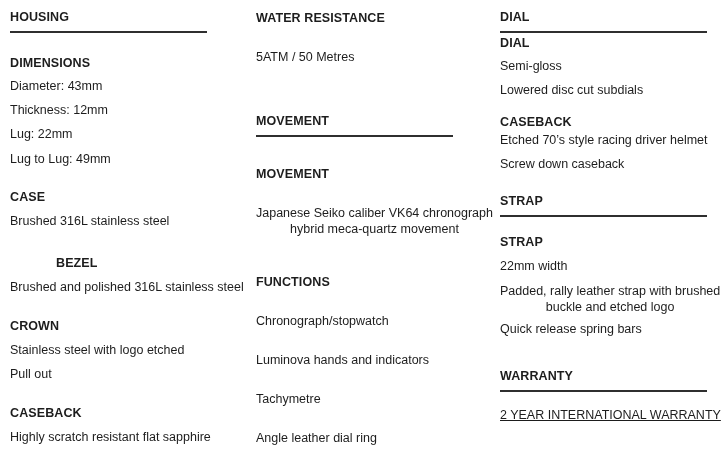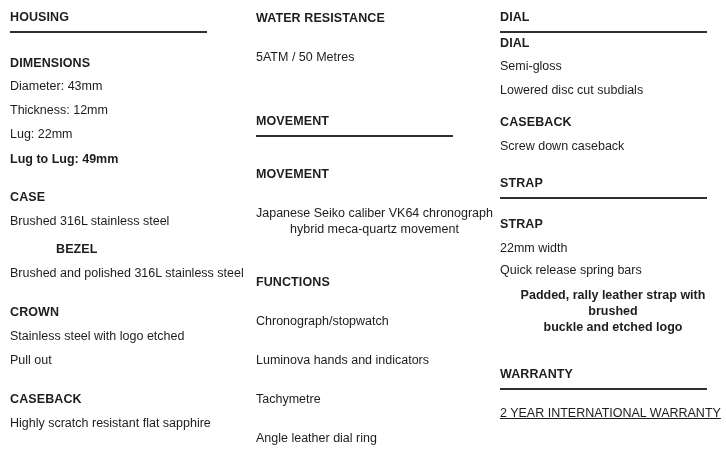--- a/index.html
+++ b/index.html
@@ -19,28 +19,28 @@
     width:197px;
   }
   .col-right .h2{width:207px;}
   .h3{font-size:12.5px;line-height:16px;font-weight:700;letter-spacing:.1px;margin:0;}
   .p{font-size:12.5px;line-height:16px;margin:0;white-space:pre-line;text-align:center;}
   .mt0{margin-top:0;}
   .mt2{margin-top:2px;}
   .mt6{margin-top:6px;}
   .mt7{margin-top:7px;}
   .mt8{margin-top:8px;}
-  .mt9{margin-top:9px;font-weight:bold;}
+  .mt9{margin-top:9px;}
   .mt14{margin-top:14px;}
   .mt15{margin-top:15px;text-decoration:underline;}
   .mt16{margin-top:22px;}
   .mt17{margin-top:17px;}
   .mt22{margin-top:22px;}
   .mt23{margin-top:23px;}
-  .mt24{margin-top:12px;padding-left:46px;}
+  .mt24{margin-top:26px;padding-left:46px;}
   .mt30{margin-top:16px;}
   .mt32{margin-top:32px;}
   .mt34{margin-top:34px;}
 </style>
 </head>
 <body>
 
 <div>
 
   <div class="col col-left">
@@ -84,27 +84,28 @@
   </div>
 
   <div class="col col-right">
     <div class="h2 mt0">DIAL</div>
 
     <div class="h3 mt2">DIAL</div>
     <div class="p mt7">Semi-gloss</div>
     <div class="p mt8">Lowered disc cut subdials</div>
 
     <div class="h3 mt30">CASEBACK</div>
+    <div class="p mt2">Etched 70’s style racing driver helmet</div>
     <div class="p mt8">Screw down caseback</div>
 
     <div class="h2 mt22">STRAP</div>
 
     <div class="h3 mt17">STRAP</div>
     <div class="p mt8">22mm width</div>
-    <div class="p mt6">Quick release spring bars</div>
     <div class="p mt9">Padded, rally leather strap with brushed
 buckle and etched logo</div>
+    <div class="p mt6">Quick release spring bars</div>
 
     <div class="h2 mt32">WARRANTY</div>
     <div class="p mt15">2 YEAR INTERNATIONAL WARRANTY</div>
   </div>
 
 </div>
 
 </body></html>

